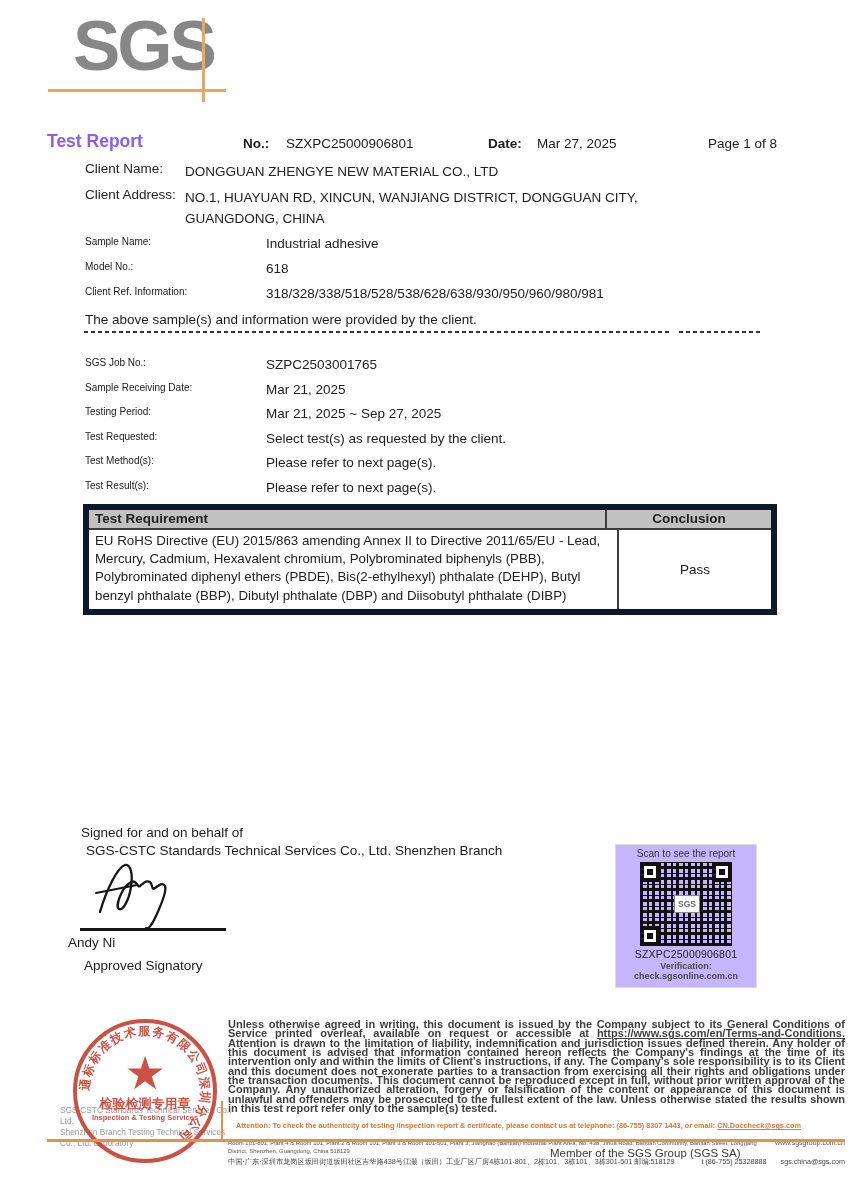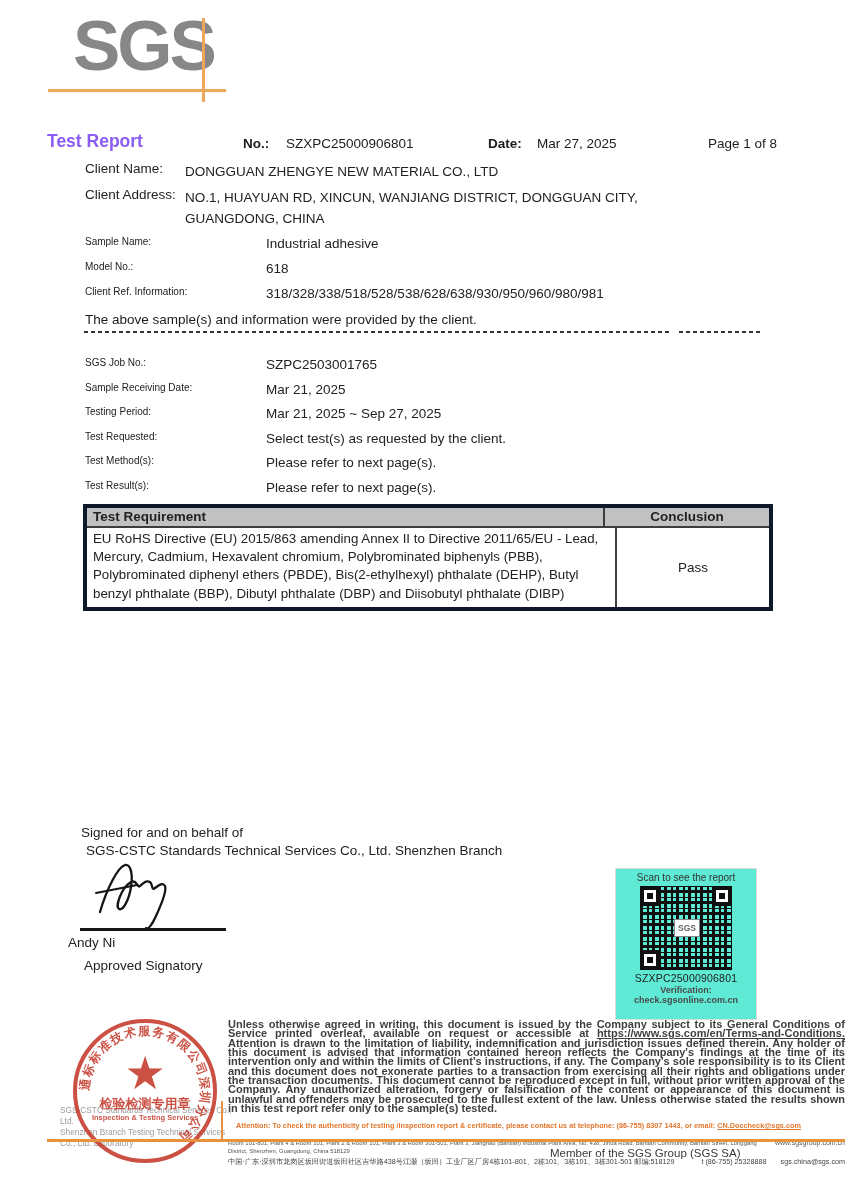--- a/index.html
+++ b/index.html
@@ -27,40 +27,40 @@
   .s-value{flex:1;font-size:13.5px;}
   .srow{height:25px;}
   .jrow{height:24.6px;display:flex;}
 
   .dash-wrap{position:absolute;left:84px;top:331px;width:678px;display:flex;gap:7px;align-items:center;}
   .dash-seg{height:2px;background-image:repeating-linear-gradient(90deg,#333 0 4px,transparent 4px 7px);}
   .dash-long{flex:0 0 588px;}
   .dash-short{flex:1;}
 
   
-  .req-table{position:absolute;left:83px;top:504px;width:682px;border:4px solid #0f172a;background:#fff;}
+  .req-table{position:absolute;left:83px;top:504px;width:682px;border:6px solid #0f172a;background:#fff;}
   .tr{display:flex;}
   .th{background:#c1c1c1;font-weight:bold;font-size:13.5px;padding:1px 6px 2px 6px;}
   .th-req{flex:1;border-right:2px solid #3d3d3d;}
   .th-con{flex:0 0 152px;text-align:center;}
   .tbody{border-top:2px solid #3d3d3d;display:flex;}
   .td-req{flex:1;border-right:2px solid #3d3d3d;font-size:13.3px;line-height:18.2px;padding:2px 6px 4px 6px;}
   .td-con{flex:0 0 152px;display:flex;align-items:center;justify-content:center;font-size:13.5px;}
 
   
   .sig-line1{position:absolute;left:81px;top:825px;font-size:13.5px;}
   .sig-line2{position:absolute;left:86px;top:843px;font-size:13.5px;}
   .sig-svg{position:absolute;left:92px;top:858px;}
   .sig-underline{position:absolute;left:80px;top:928px;width:146px;height:2.5px;background:#161616;}
   .sig-name{position:absolute;left:68px;top:935px;font-size:13.5px;}
   .sig-role{position:absolute;left:84px;top:958px;font-size:13.5px;}
 
   
-  .qr-box{position:absolute;left:615px;top:868px;width:136px;border:1px solid #dcdcdc;
-          text-align:center;padding:3px 2px 14px 2px;background:#5eead4;}
+  .qr-box{position:absolute;left:615px;top:844px;width:136px;border:1px solid #dcdcdc;
+          text-align:center;padding:3px 2px 6px 2px;background:#c4b5fd;}
   .qr-title{font-size:10px;color:#333;}
   .qr-pattern{position:relative;width:92px;height:84px;margin:3px auto 2px auto;
       background-image:
         repeating-linear-gradient(0deg,#101010 0 3px,transparent 3px 6px,#101010 6px 7px,transparent 7px 11px),
         repeating-linear-gradient(90deg,#101010 0 3px,transparent 3px 7px,#101010 7px 9px,transparent 9px 12px);}
   .finder{position:absolute;width:12px;height:12px;border:4px solid #101010;background:#fff;}
   .finder::after{content:"";position:absolute;left:3px;top:3px;width:6px;height:6px;background:#101010;}
   .f-tl{left:0;top:0;} .f-tr{right:0;top:0;} .f-bl{left:0;bottom:0;}
   .qr-center{position:absolute;left:34px;top:33px;width:24px;height:16px;background:#fff;
              border:1px solid #888;font-size:8.5px;font-weight:bold;color:#666;

